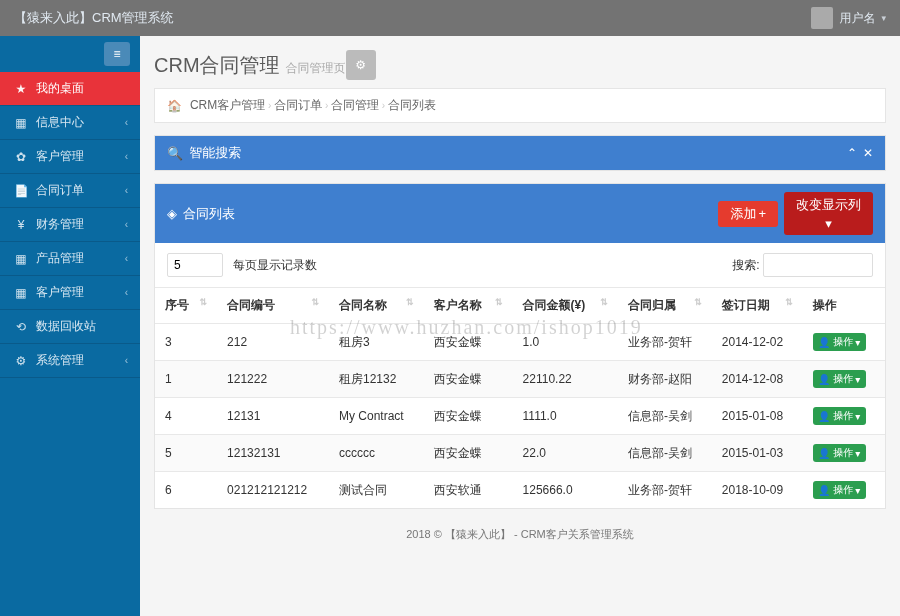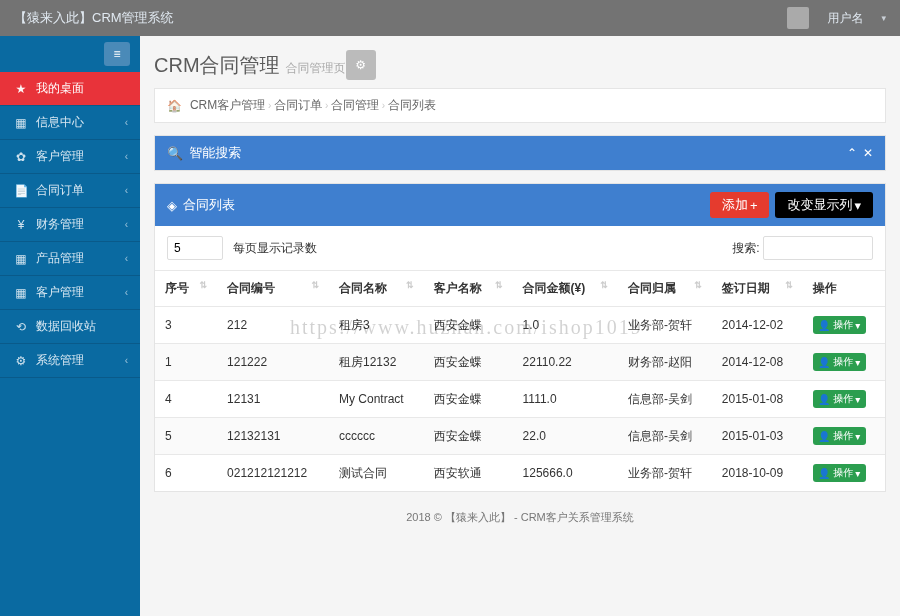--- a/index.html
+++ b/index.html
@@ -1,19 +1,19 @@
 <!DOCTYPE html>
 <html><head>
 <meta charset="utf-8">
 <style>
 * { margin: 0; padding: 0; box-sizing: border-box; font-family: "Microsoft YaHei", Arial, sans-serif; }
 body { background: #f5f5f5; font-size: 12px; color: #333; }
 .topbar { background: #737373; height: 36px; display: flex; justify-content: space-between; align-items: center; padding: 0 14px; }
 .topbar-title { color: #e0e8f0; font-size: 13px; font-weight: 500; }
-.topbar-user { display: flex; align-items: center; gap: 18px; color: #e0e8f0; cursor: pointer; }
+.topbar-user { display: flex; align-items: center; gap: 6px; color: #e0e8f0; cursor: pointer; }
 .topbar-user .avatar { width: 22px; height: 22px; background: #aaa; border-radius: 2px; display:inline-block; }
 .chevron-down { font-size: 9px; opacity: .8; }
 .layout { display: flex; min-height: calc(100vh - 36px); }
 .sidebar { width: 140px; background: #0a6aa1; }
 .sidebar-toggle { height: 36px; display:flex; justify-content:flex-end; align-items:center; padding-right:10px; background:#0a6aa1; }
 .sidebar-toggle .toggle-box { width:26px; height:24px; background:#4a8ab8; border-radius:3px; display:flex; align-items:center; justify-content:center; color:#fff; cursor:pointer; }
 .sidebar-item { display:flex; align-items:center; justify-content:space-between; padding:8px 12px 8px 14px; color:#d9e8f2; border-bottom:1px solid #095a8a; cursor:pointer; font-size:12px; }
 .sidebar-item.active { background:#e8333a; color:#fff; }
 .sidebar-item .ico { width:14px; text-align:center; margin-right:8px; opacity:.95; }
 .sidebar-item .label { flex:1; }
@@ -26,21 +26,21 @@
 .breadcrumb { background:#fff; border:1px solid #e5e5e5; padding:8px 12px; display:flex; align-items:center; gap:8px; color:#666; font-size:12px; }
 .breadcrumb .home-ico { opacity:.7; }
 .breadcrumb .sep { color:#ccc; font-size:10px; }
 .panel { background:#fff; margin-top:12px; border:1px solid #e4e4e4; }
 .panel-head { display:flex; justify-content:space-between; align-items:center; padding:8px 12px; color:#fff; }
 .panel-head.blue { background:#3f7fcf; }
 .panel-head .left { display:flex; align-items:center; gap:6px; font-size:13px; }
 .panel-head .right { display:flex; align-items:center; gap:6px; }
 .btn { padding:4px 12px; border-radius:3px; color:#fff; font-size:13px; cursor:pointer; display:inline-flex; align-items:center; gap:2px; }
 .btn-red { background:#e53b2e; }
-.btn-green { background:#000000; }
+.btn-green { background:#b91c1c;flex-direction:column; }
 .btn-op { background:#2b9e4f; padding:2px 6px; font-size:10px; }
 .toolbar { display:flex; justify-content:space-between; align-items:center; padding:10px 12px; }
 .toolbar input { border:1px solid #ddd; padding:4px 6px; font-size:12px; border-radius:2px; }
 .toolbar .left { display:flex; align-items:center; gap:10px; }
 .toolbar .left input { width:56px; }
 .toolbar .right input { width:110px; }
 table { width:100%; border-collapse:collapse; font-size:12px; }
 th, td { text-align:left; padding:9px 10px; border-top:1px solid #e8e8e8; }
 th { background:#fff; color:#333; font-weight:bold; cursor:pointer; }
 th .sort { color:#ccc; font-size:9px; margin-left:4px; float:right; }

